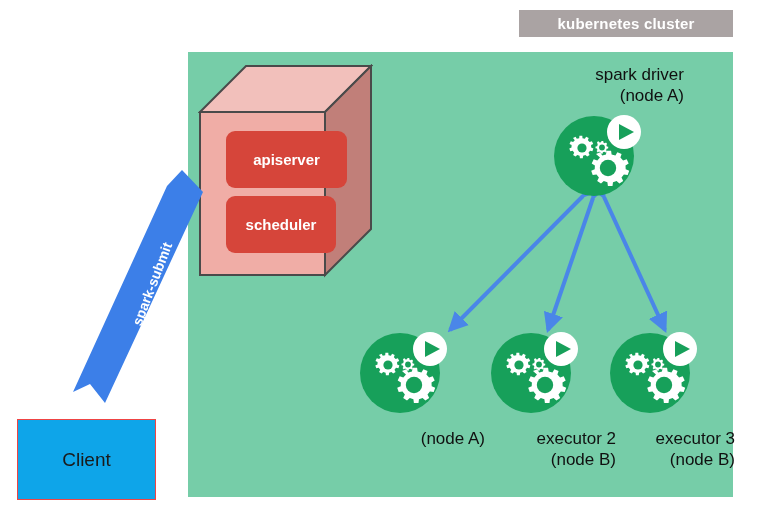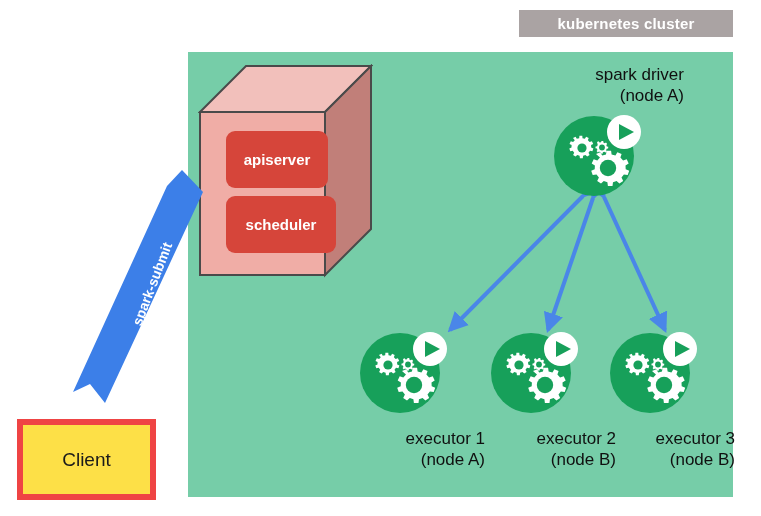--- a/index.html
+++ b/index.html
@@ -49,22 +49,22 @@
     text-align: right;
   }
 
   
   #client-box {
     position: absolute;
     left: 17px;
     top: 419px;
     width: 139px;
     height: 81px;
-    background: #fde047;
-    border: 6px solid #ef4444;
+    background: #0ea5e9;
+    border: 1px solid #ef4444;
     box-sizing: border-box;
     display: flex;
     align-items: center;
     justify-content: center;
     font-size: 19px;
     color: #1a1a1a;
   }
 
   
   #spark-submit-arrow {
@@ -106,21 +106,21 @@
     color: #ffffff;
     font-size: 15px;
     font-weight: bold;
     display: flex;
     align-items: center;
     justify-content: center;
   }
   #pod-apiserver {
     left: 28px;
     top: 67px;
-    width: 102px;
+    width: 121px;
     height: 57px;
   }
   #pod-scheduler {
     left: 28px;
     top: 132px;
     width: 110px;
     height: 57px;
   }
 
   
@@ -233,21 +233,20 @@
         <path d="M46,46 l4.2,-1.8 l2,3.2 l3.8,-0.8 l0.5,-3.8 l4.6,0 l0.5,3.8 l3.8,0.8 l2,-3.2 l4.2,1.8 l-1.2,3.6 l2.7,2.8 l3.6,-1.2 l2,4.2 l-3.2,2 l0.2,3.9 l3.5,1.4 l-1.5,4.3 l-3.8,-0.6 l-2.4,3.1 l1.7,3.4 l-3.8,2.6 l-2.8,-2.6 l-3.6,1.4 l-0.5,3.8 l-4.6,0 l-0.5,-3.8 l-3.6,-1.4 l-2.8,2.6 l-3.8,-2.6 l1.7,-3.4 l-2.4,-3.1 l-3.8,0.6 l-1.5,-4.3 l3.5,-1.4 l0.2,-3.9 l-3.2,-2 l2,-4.2 l3.6,1.2 l2.7,-2.8 z" transform="translate(-2,-2)"></path>
         <circle cx="56" cy="58" r="8.2" fill="#17a05a"></circle>
       </g>
       <g>
         <circle cx="72" cy="22" r="17" fill="#ffffff"></circle>
         <path d="M67,14 L82,22 L67,30 z" fill="#17a05a"></path>
       </g>
     </svg>
   </div>
   <div class="node-label" style="left:325px; top:428px;">
-    <div>executor 1</div>
     <div>(node A)</div>
   </div>
 
   <div class="node" style="left:489px; top:327px; width:92px; height:90px;">
     <svg width="92" height="90" viewBox="0 0 92 90">
       <circle cx="42" cy="46" r="40" fill="#17a05a"></circle>
       <g fill="#ffffff">
         <path d="M21,28 l2.6,-1.3 l1.2,2.1 l2.4,-0.6 l0.2,-2.4 l2.9,0 l0.2,2.4 l2.4,0.6 l1.2,-2.1 l2.6,1.3 l-0.8,2.3 l1.7,1.8 l2.3,-0.8 l1.3,2.6 l-2.1,1.2 l0.1,2.5 l2.2,0.9 l-1,2.7 l-2.4,-0.4 l-1.5,2 l1.1,2.1 l-2.4,1.6 l-1.8,-1.6 l-2.3,0.9 l-0.3,2.4 l-2.9,0 l-0.3,-2.4 l-2.3,-0.9 l-1.8,1.6 l-2.4,-1.6 l1.1,-2.1 l-1.5,-2 l-2.4,0.4 l-1,-2.7 l2.2,-0.9 l0.1,-2.5 l-2.1,-1.2 l1.3,-2.6 l2.3,0.8 l1.7,-1.8 z"></path>
         <circle cx="30" cy="38" r="4.6" fill="#17a05a"></circle>
       </g>

